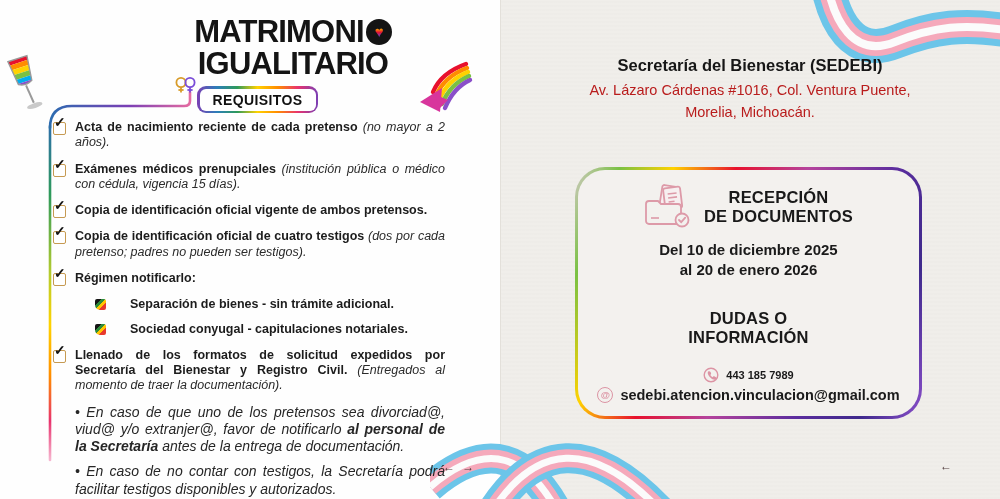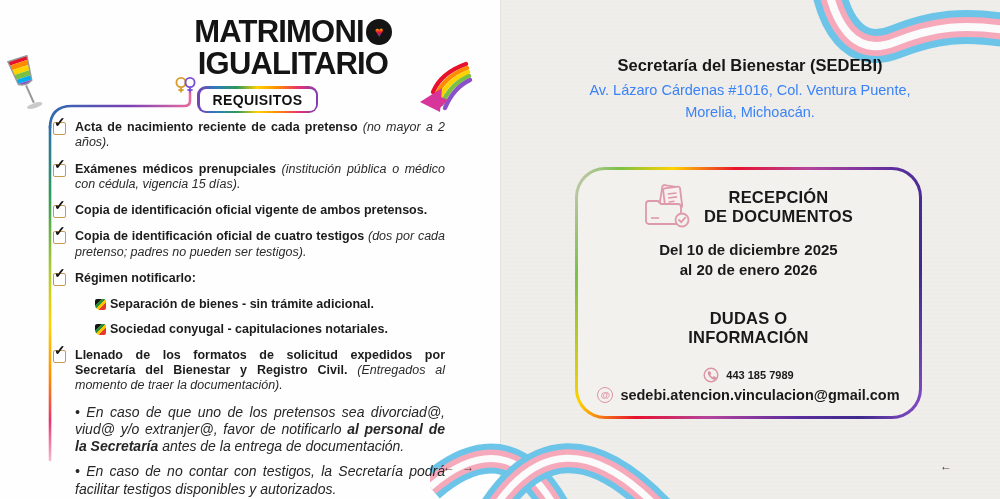--- a/index.html
+++ b/index.html
@@ -25,34 +25,34 @@
                letter-spacing:.4px;color:#111;}
   
   .list{position:absolute;left:53px;top:120px;width:392px;}
   .row{display:flex;gap:9px;margin-bottom:11px;}
   .itxt{font-size:12.5px;line-height:1.22;text-align:justify;color:#1c1c1c;flex:1;}
   .itxt b{font-weight:700;}
   .itxt i{font-weight:400;color:#2b2b2b;}
   .chk{width:11px;height:11px;border:1.8px solid #c69a52;border-radius:2px;position:relative;
        flex:none;margin-top:2px;background:#fff;}
   .chk .mark{position:absolute;left:0;top:-8px;font-size:14px;font-weight:900;color:#141414;line-height:1;}
-  .subrow{display:flex;gap:4px;margin-left:42px;margin-bottom:10px;}
+  .subrow{display:flex;gap:24px;margin-left:42px;margin-bottom:10px;}
   .flag{width:11px;height:11px;flex:none;margin-top:2px;border-radius:2px 2px 2px 5px;
         background:linear-gradient(135deg,#151515 0%,#151515 28%,#2e8b3a 28%,#2e8b3a 48%,
                    #ffc400 48%,#ffc400 66%,#e8392d 66%,#e8392d 100%);}
   .subtxt{font-size:12.5px;line-height:1.22;font-weight:700;}
   .note{margin-left:22px;margin-bottom:8px;font-size:14px;line-height:1.22;text-align:justify;}
   .note i{color:#262626;}
   .note b{font-weight:700;}
   
   .nav-arrows{position:absolute;font-size:12px;font-weight:700;color:#503c3c;letter-spacing:2px;}
   
   .org-block{position:absolute;left:500px;top:56px;width:500px;text-align:center;}
   .org-name{font-size:16.5px;font-weight:800;color:#161616;margin-bottom:5px;}
-  .org-addr{font-size:14.5px;color:#3b82f6;line-height:1.5;}
+  .org-addr{font-size:14.5px;color:#b91c1c;line-height:1.5;}
   .infobox{position:absolute;left:575px;top:167px;width:347px;height:252px;border-radius:30px;
            padding:3px;box-sizing:border-box;
            background:linear-gradient(112deg,#cfc9c2 0%,#7ac143 10%,#ffd200 22%,#e8112d 36%,
                       #b5439c 52%,#5b2d9e 72%,#3f2a8c 86%,#8a4fc9 100%);}
   .infobox-inner{width:100%;height:100%;border-radius:27px;background:#f3f1ee;display:flex;
                  flex-direction:column;align-items:center;text-align:center;box-sizing:border-box;
                  padding-top:14px;}
   .boxrow{display:flex;align-items:center;gap:12px;}
   .boxh{font-size:16.5px;font-weight:800;line-height:1.15;color:#191919;letter-spacing:.2px;}
   .dates{margin-top:10px;font-size:15px;font-weight:700;line-height:1.3;color:#1a1a1a;}

